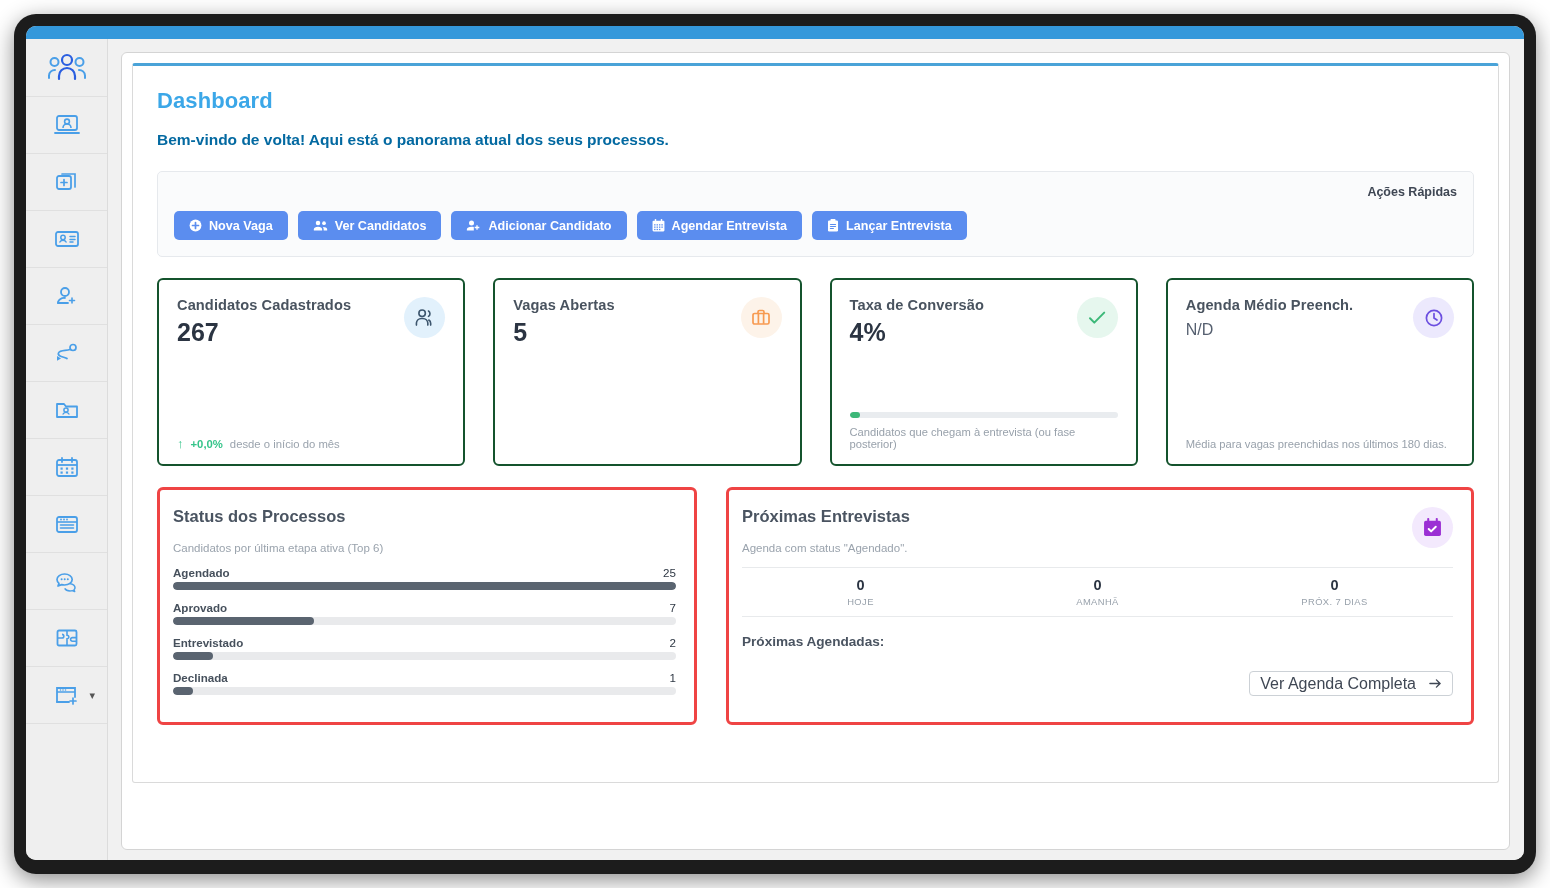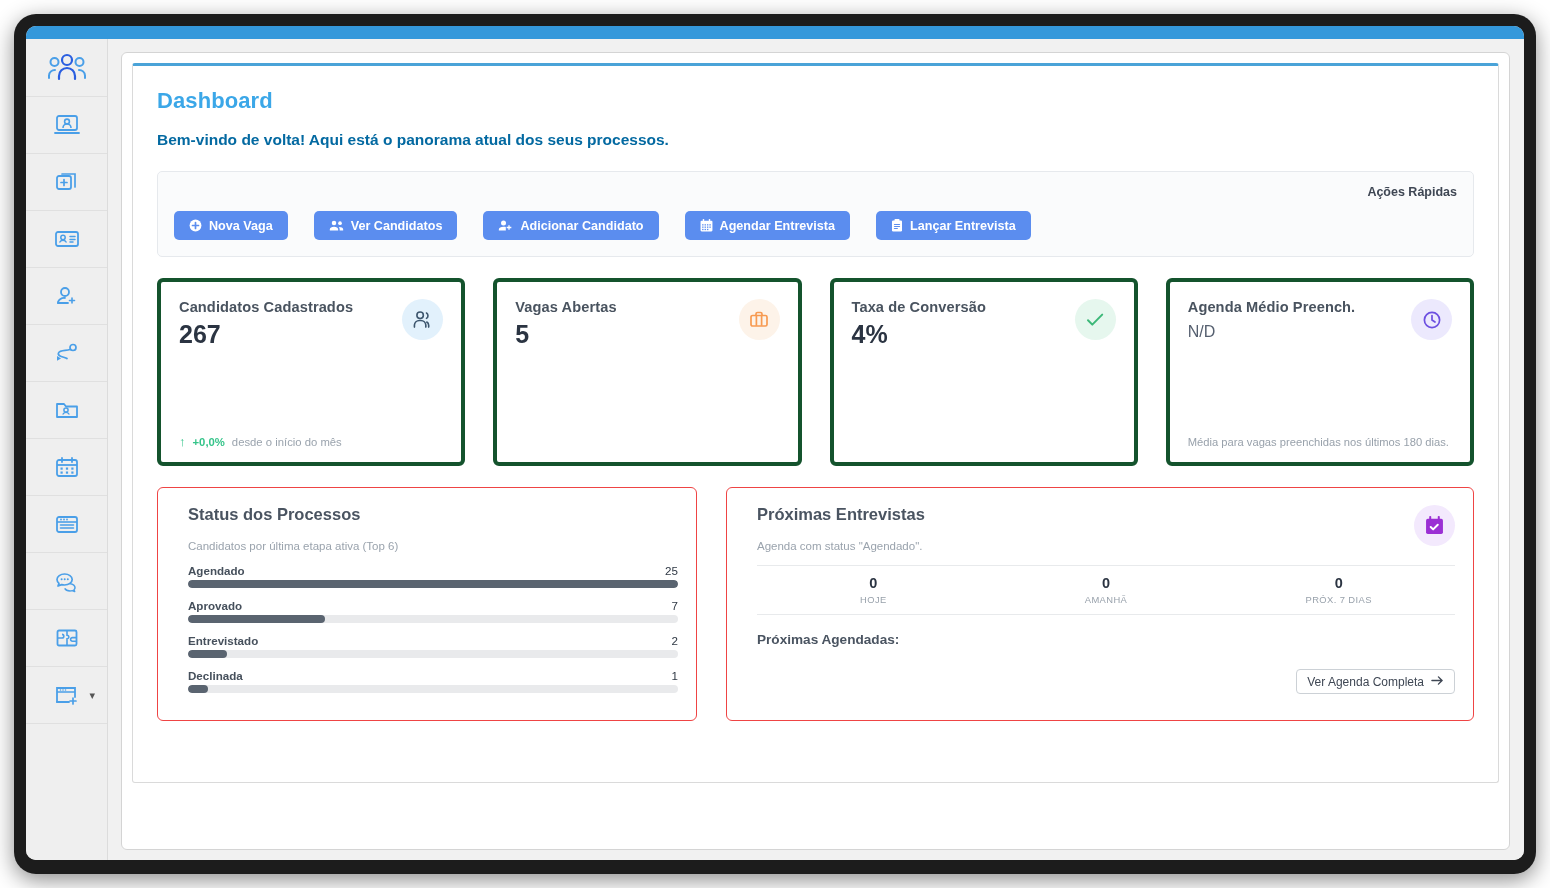--- a/index.html
+++ b/index.html
@@ -103,21 +103,21 @@
     border-radius: 5px;
     padding: 13px 16px 16px 16px;
   }
   .qa-title {
     font-size: 12.5px;
     font-weight: 700;
     color: #3f4754;
     margin-bottom: 12px;
     text-align: right;
   }
-  .qa-row { display: flex; gap: 26px; flex-wrap: wrap; }
+  .qa-row { display: flex; gap: 10px; flex-wrap: wrap; }
   .qa-btn {
     background: #5b8def;
     color: #fff;
     border: none;
     border-radius: 5px;
     height: 29px;
     padding: 0 15px;
     font-size: 12.6px;
     font-weight: 700;
     font-family: "Liberation Sans", sans-serif;
@@ -131,21 +131,21 @@
 
   
   .kpi-row {
     display: grid;
     grid-template-columns: repeat(4, 1fr);
     gap: 28px;
     margin-top: 21px;
   }
   .kpi-card {
     background: #fff;
-    border: 4px solid #14532d;
+    border: 2px solid #14532d;
     border-radius: 6px;
     height: 188px;
     padding: 17px 18px 14px 18px;
     position: relative;
     display: flex;
     flex-direction: column;
   }
   .kpi-head { display: flex; justify-content: space-between; align-items: flex-start; }
   .kpi-label {
     font-size: 14.6px;
@@ -194,23 +194,23 @@
 
   
   .bottom-row {
     display: grid;
     grid-template-columns: 540px 1fr;
     gap: 29px;
     margin-top: 21px;
   }
   .panel {
     background: #fff;
-    border: 1px solid #ef4444;
+    border: 3px solid #ef4444;
     border-radius: 6px;
-    padding: 17px 18px 16px 30px;
+    padding: 17px 18px 16px 13px;
   }
   .panel-title {
     font-size: 16.5px;
     font-weight: 700;
     color: #4a5461;
   }
   .panel-sub {
     font-size: 11.5px;
     color: #9aa3ad;
     margin-top: 16px;
@@ -269,24 +269,24 @@
     color: #9aa3ad;
     margin-top: 16px;
   }
   .agenda-btn-row { display: flex; justify-content: flex-end; margin-top: 22px; }
   .agenda-btn {
     background: #fff;
     border: 1px solid #ccd1d6;
     border-radius: 4px;
     height: 25px;
     padding: 0 10px;
-    font-size: 12px;
+    font-size: 16px;
     color: #3f4754;
     font-family: "Liberation Sans", sans-serif;
-    display: inline-flex; align-items: center; gap: 7px;
+    display: inline-flex; align-items: center; gap: 13px;
     cursor: pointer;
   }
 </style>
 </head>
 <body>
 
 <div class="device-frame">
  <div class="device-screen">
 
   <div class="browser-topbar"></div>
@@ -580,20 +580,26 @@
             <div>
               <div class="kpi-label">Taxa de Conversão</div>
               <div class="kpi-value">4%</div>
             </div>
             <div class="kpi-icon" style="background:#e6f7ee">
               <svg width="20" height="17" viewBox="0 0 20 17" fill="none">
                 <path d="M3 9.3l4.3 4.3L17.2 3.6" stroke="#3cb878" stroke-width="2" stroke-linecap="round" stroke-linejoin="round"></path>
               </svg>
             </div>
           </div>
+          <div class="kpi-foot">
+            <div class="kpi-progress">
+              <span style="width:4%"></span>
+            </div>
+            <div class="kpi-note">Candidatos que chegam à entrevista (ou fase posterior)</div>
+          </div>
         </div>
 
         <div class="kpi-card">
           <div class="kpi-head">
             <div>
               <div class="kpi-label">Agenda Médio Preench.</div>
               <div class="kpi-value muted">N/D</div>
             </div>
             <div class="kpi-icon" style="background:#ece9fd">
               <svg width="20" height="20" viewBox="0 0 20 20" fill="none" stroke="#6c4fe0" stroke-width="1.7" stroke-linecap="round">

